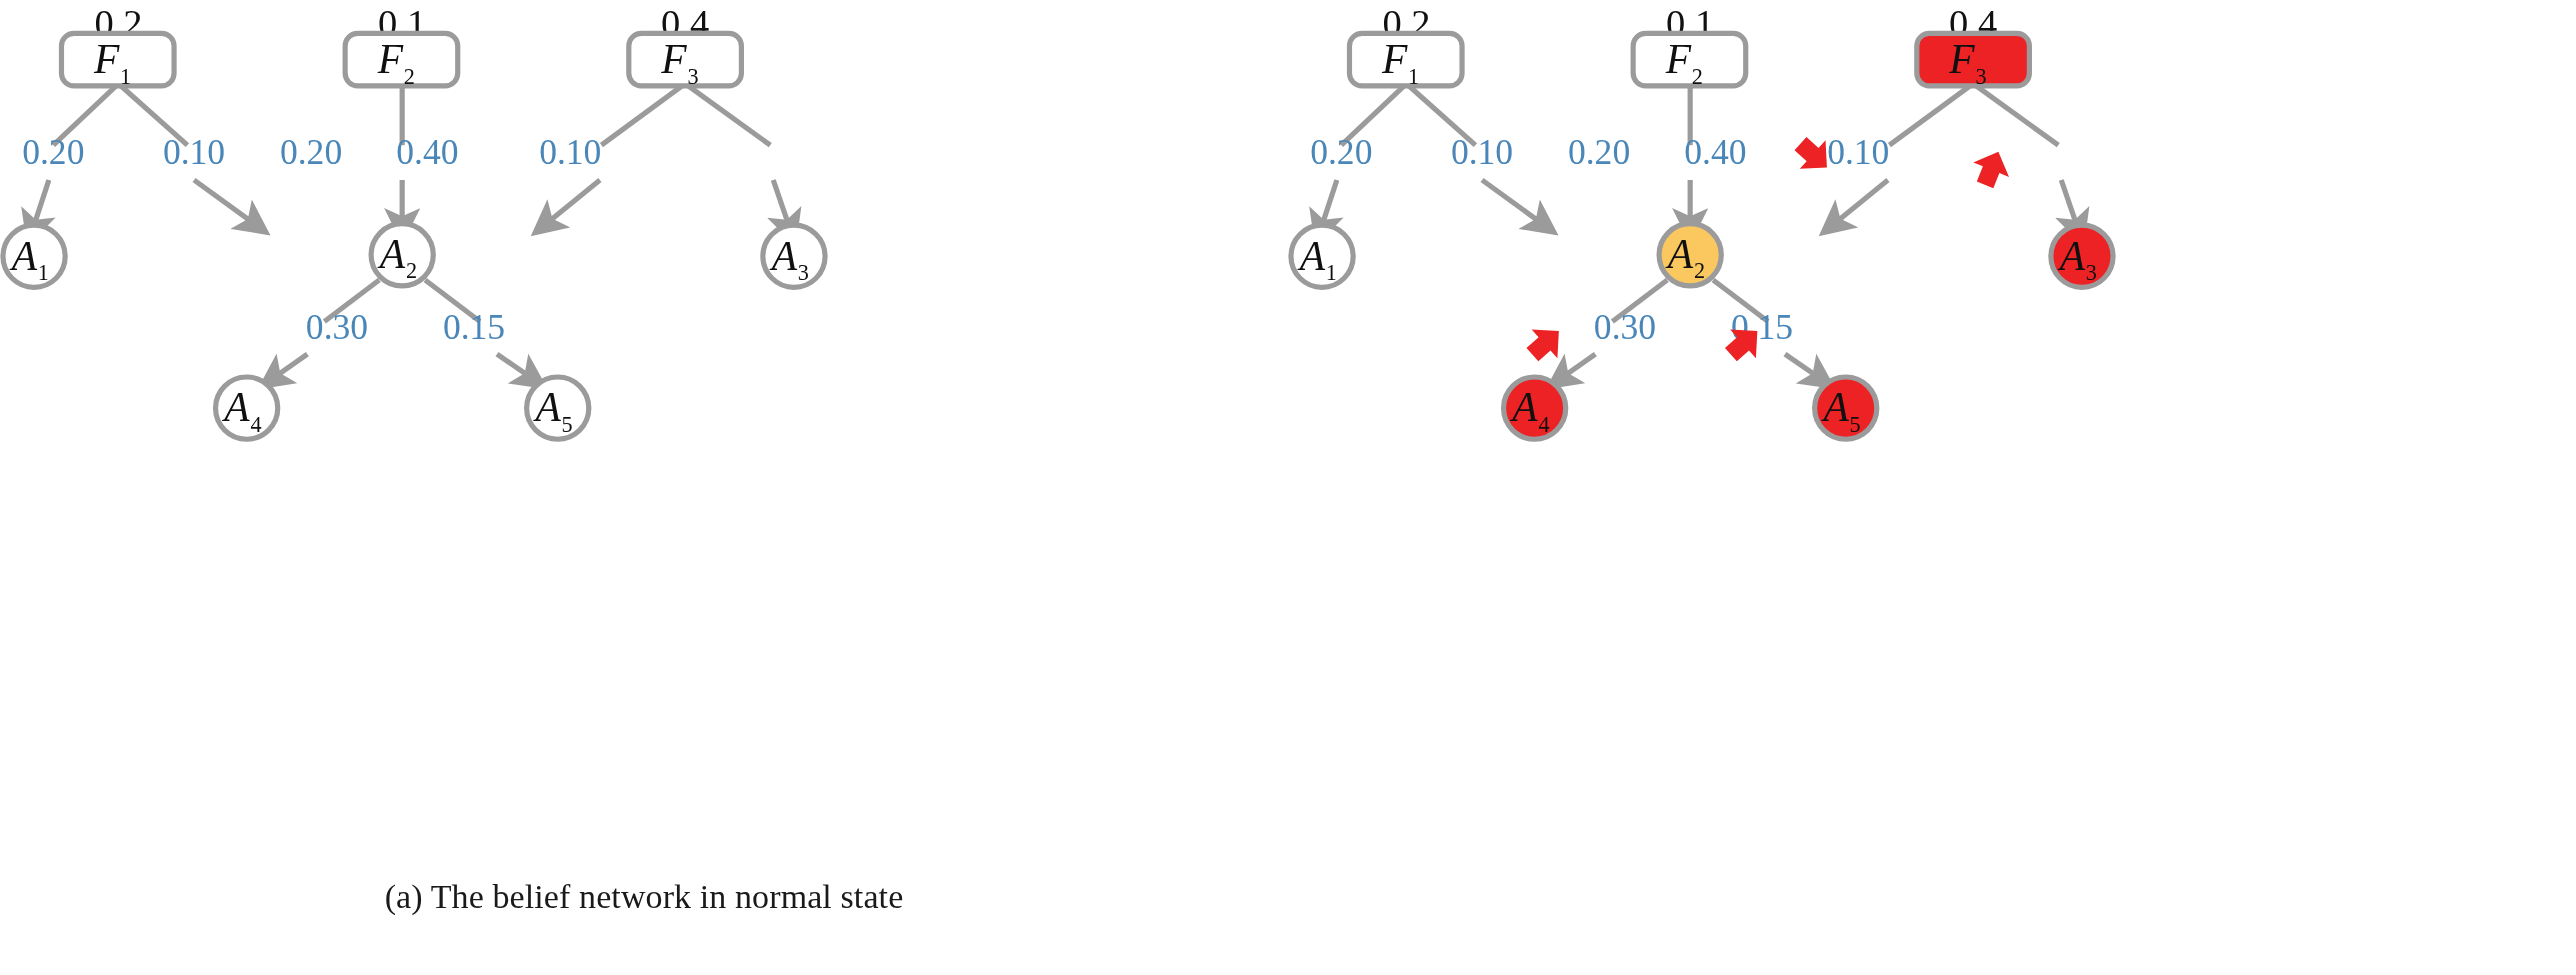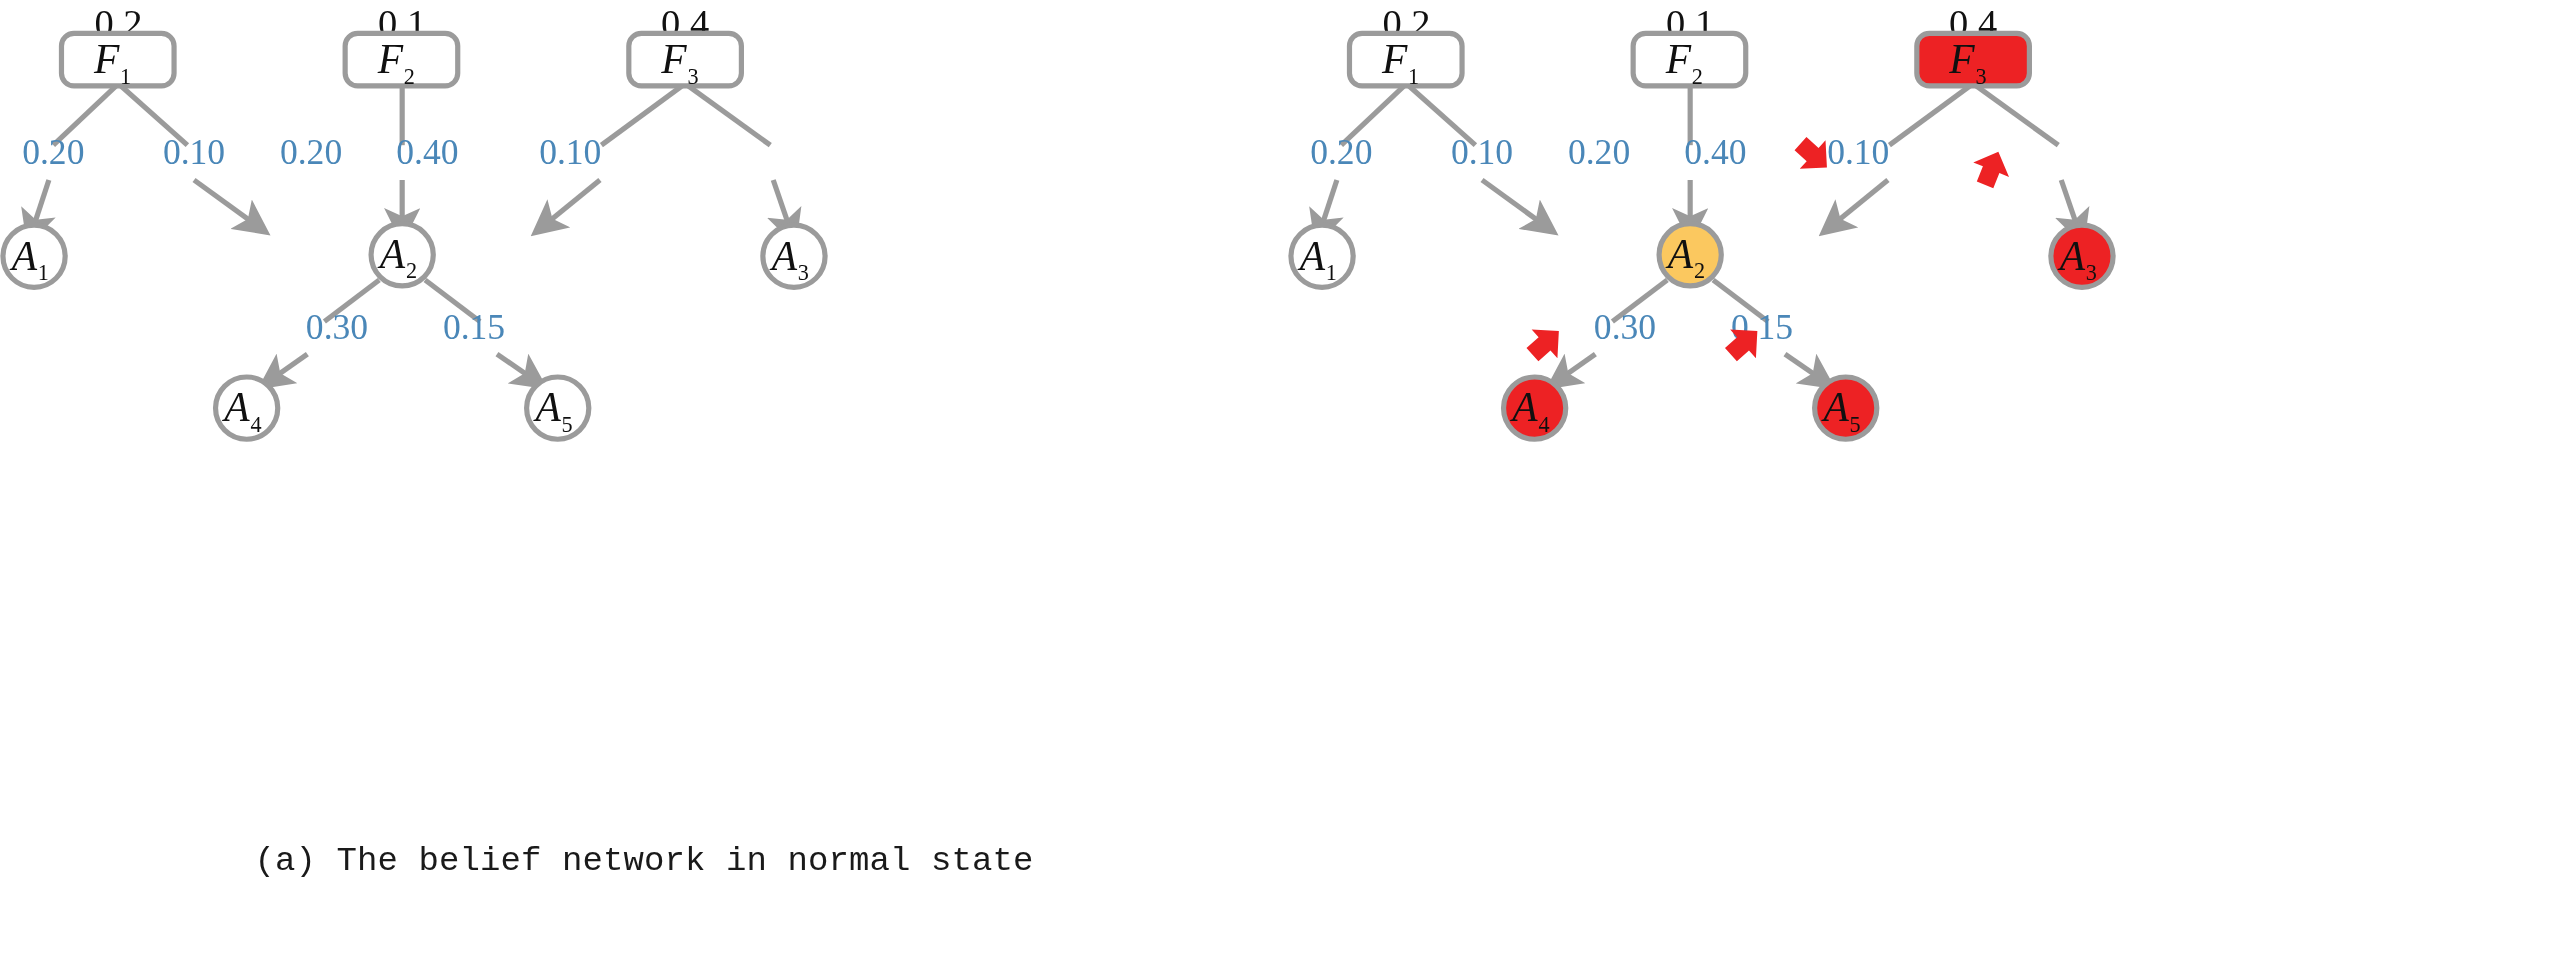--- a/index.html
+++ b/index.html
@@ -2,22 +2,22 @@
 <html style="font-size:12px"><head>
 <meta charset="utf-8">
 <style>
   html,body{margin:0;padding:0;background:#ffffff;}
   body{width:2576px;height:975px;position:relative;overflow:hidden;
        font-family:"Liberation Serif", serif;}
   .panel{position:absolute;top:0;height:975px;width:1288px;}
   #panel-a{left:0;}
   #panel-b{left:1288px;}
   .panel svg{position:absolute;left:0;top:0;width:1288px;height:874px;display:block;}
-  .caption{position:absolute;left:0;top:842px;width:1288px;text-align:center;
-           font-family:Liberation Mono, monospace;font-size:34px;color:#1a1a1a;
+  .caption{position:absolute;left:0;top:878px;width:1288px;text-align:center;
+           font-family:Liberation Serif, serif;font-size:34px;color:#1a1a1a;
            letter-spacing:0.1px;}
   text{font-family:"Liberation Serif", serif;}
   .prior{font-size:52px;fill:#111111;text-anchor:middle;}
   .nodelabel{font-size:56px;fill:#101010;font-style:italic;text-anchor:middle;}
   .nodesub{font-size:30px;fill:#101010;font-style:normal;}
   .edgelabel{font-size:48px;fill:#4a87b8;text-anchor:middle;}
   .edge{stroke:#9b9b9b;stroke-width:7;fill:none;stroke-linecap:butt;}
   .boxshape{stroke:#9b9b9b;stroke-width:7;}
   .circshape{stroke:#9b9b9b;stroke-width:7;}
 </style>

